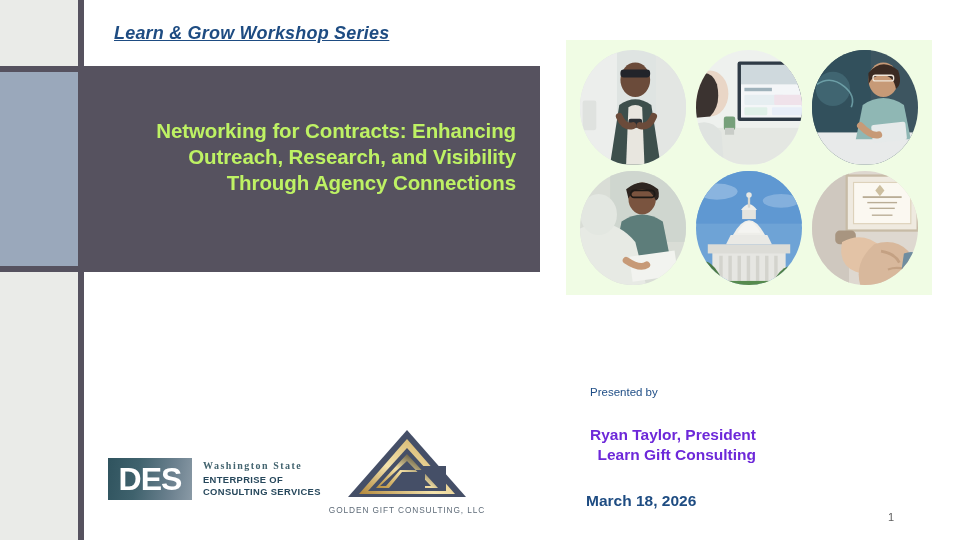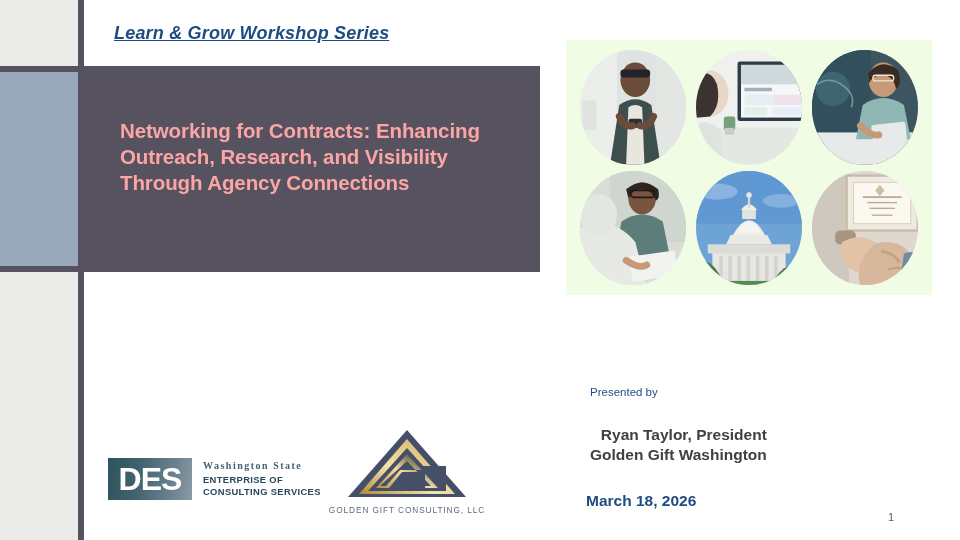--- a/index.html
+++ b/index.html
@@ -16,22 +16,22 @@
 
   
   .kicker-band{position:absolute;left:84px;top:0;width:456px;height:66px;background:#ffffff;
                display:flex;align-items:center;}
   .kicker{margin-left:30px;font-size:18px;font-style:italic;font-weight:bold;
           color:#1e4c82;letter-spacing:.2px;text-decoration:underline;}
 
   
   .title-block{position:absolute;left:84px;top:66px;width:456px;height:206px;background:#56525f;}
   .title-text{position:absolute;left:36px;top:52px;width:396px;
-              font-size:20.5px;font-weight:bold;color:#fca5a5;line-height:1.28;
-              letter-spacing:-.1px;}
+              font-size:20.5px;font-weight:bold;color:#bef264;line-height:1.28;
+              letter-spacing:-.1px;text-align:right;}
 
   
   .logos{position:absolute;left:84px;top:420px;width:456px;height:110px;}
 
   .des-logo{position:absolute;left:24px;top:38px;display:flex;align-items:center;}
   .des-mark{width:84px;height:42px;
             background:linear-gradient(100deg,#2f535e 0%,#3f626d 35%,#6c818f 75%,#8a9aa6 100%);
             display:flex;align-items:center;justify-content:center;}
   .des-mark-txt{font-size:32px;font-weight:bold;color:#ffffff;letter-spacing:-1px;
                 font-family:"Liberation Sans",sans-serif;}
@@ -47,21 +47,21 @@
   .right-panel{position:absolute;left:540px;top:0;width:420px;height:540px;background:#ffffff;text-align:right;}
 
   .collage{position:absolute;left:26px;top:40px;width:366px;height:255px;background:#f0fce4;}
   .collage-grid{position:absolute;left:14px;top:10px;width:338px;height:235px;
                 display:grid;grid-template-columns:repeat(3,1fr);grid-template-rows:repeat(2,1fr);
                 gap:6px 10px;}
   .photo{position:relative;width:100%;height:100%;border-radius:50%;overflow:hidden;}
 
   .presented-by{position:absolute;left:50px;top:386px;font-size:11.5px;color:#1f4e86;}
   .presenter{position:absolute;left:50px;top:425px;font-size:15.5px;font-weight:bold;
-             color:#404040;line-height:1.28;}
+             color:#6d28d9;line-height:1.28;}
   .talk-date{position:absolute;left:46px;top:492px;font-size:15.5px;font-weight:bold;color:#1e4c82;}
   .slide-no{position:absolute;left:888px;top:511px;font-size:11px;color:#5d5d5d;}
 </style>
 </head>
 <body>
 
 <div class="slide">
 
   <div class="left-strip"></div>
   <div class="left-accent"></div>
@@ -244,19 +244,19 @@
             <path d="M84,72 q10,-4 16,4 l0,24 h-20 z" fill="#6f8da0"></path>
           </svg>
         </div>
 
       </div>
     </div>
 
     <div class="presented-by">Presented by</div>
     <div class="presenter">
       <div>Ryan Taylor, President</div>
-      <div>Golden Gift Washington</div>
+      <div>Learn Gift Consulting</div>
     </div>
     <div class="talk-date">March 18, 2026</div>
   </div>
 
   <div class="slide-no">1</div>
 </div>
 
 </body></html>

